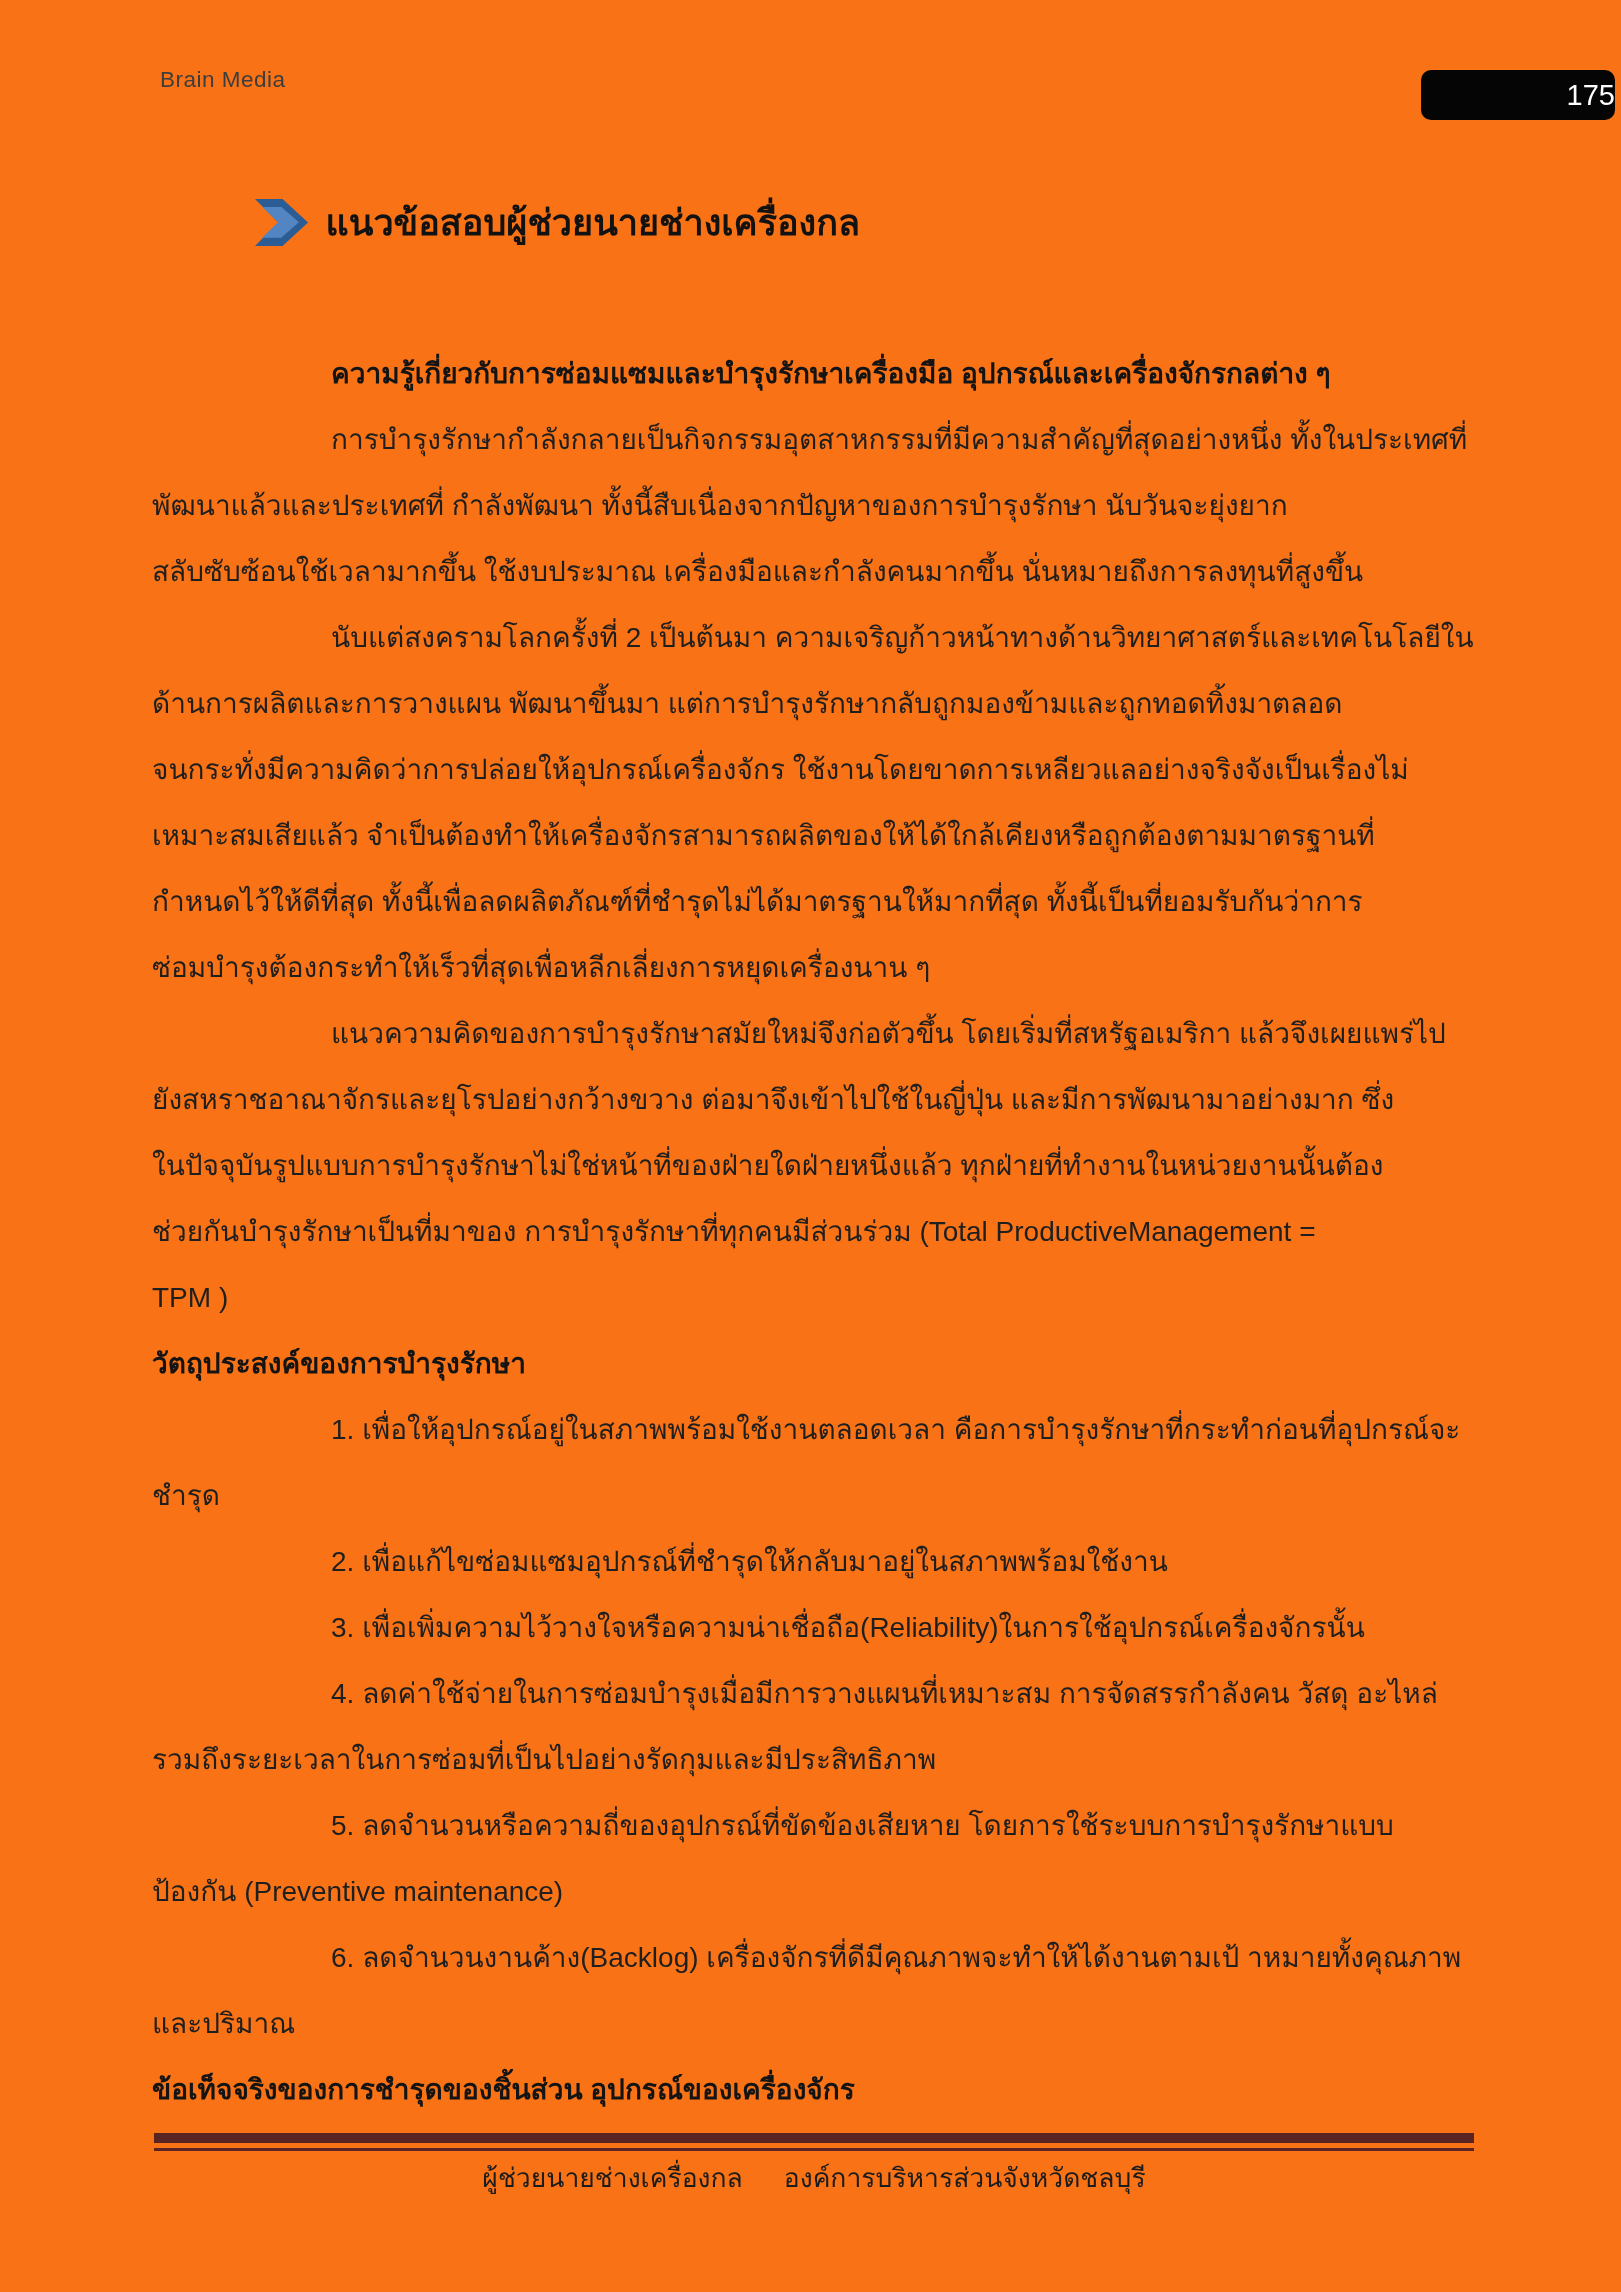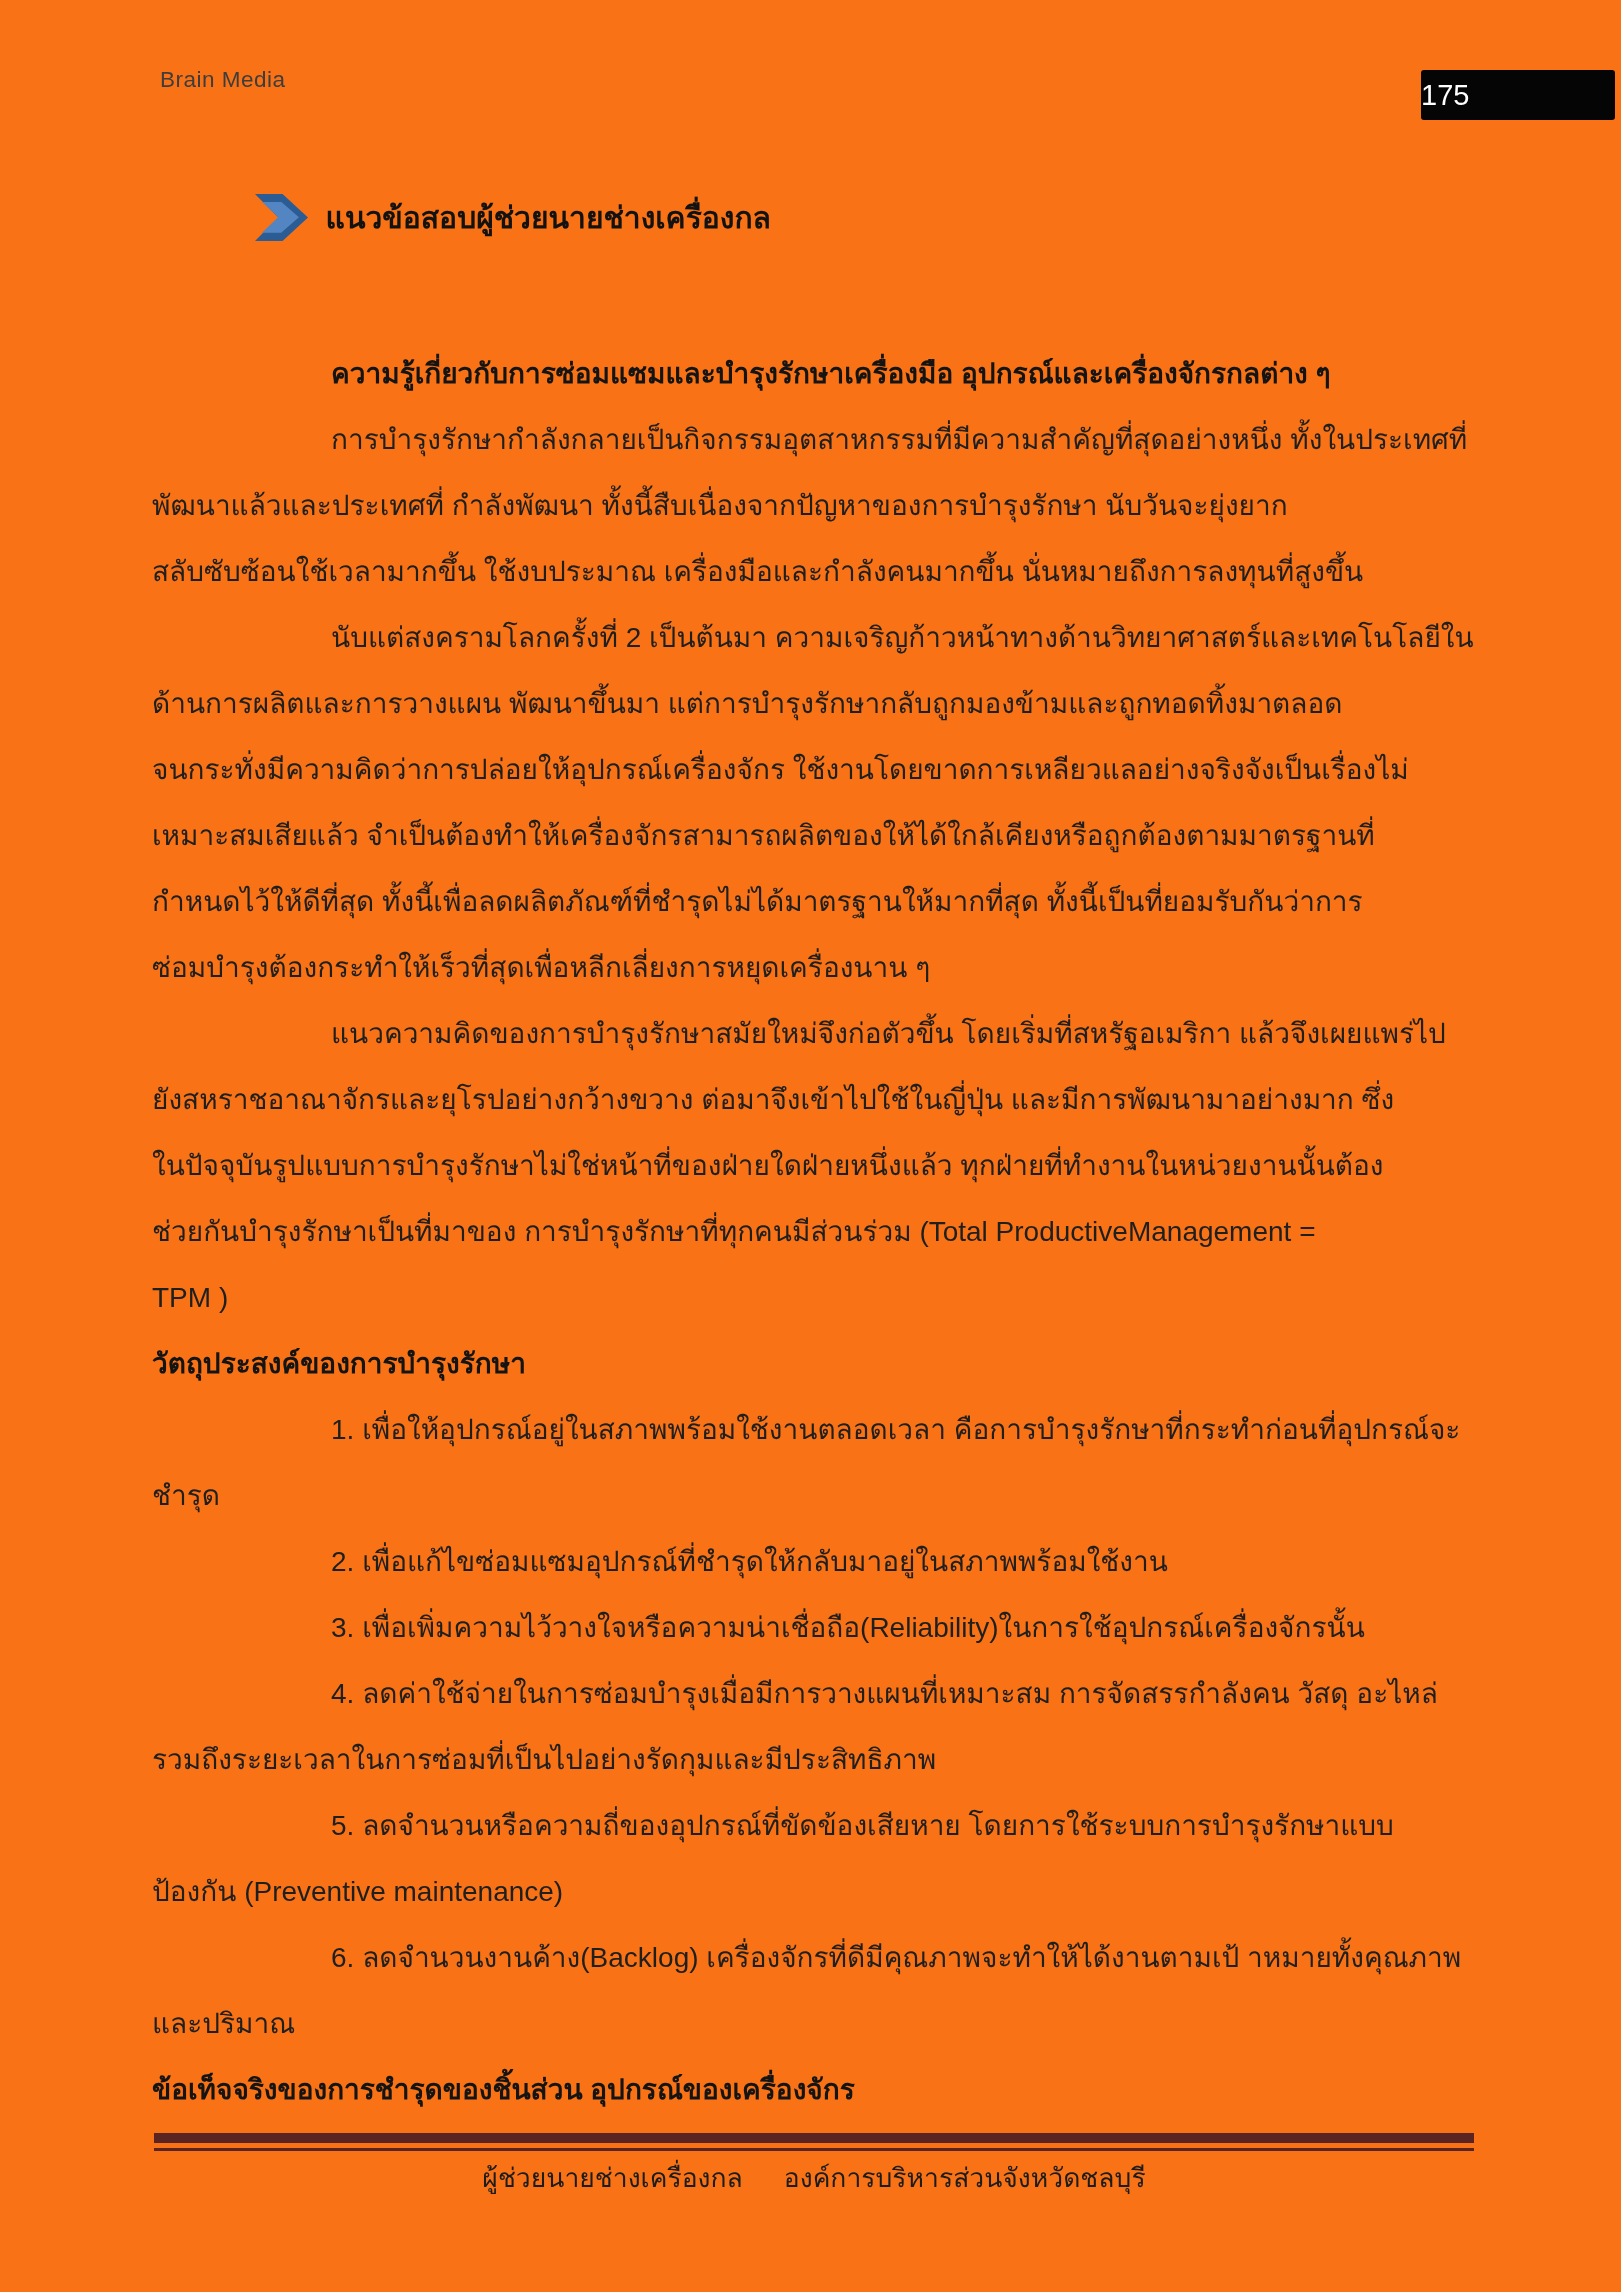--- a/index.html
+++ b/index.html
@@ -12,40 +12,40 @@
     color:#1f1f1f;
     overflow:hidden;
   }
   .brand {
     position:absolute; left:160px; top:67px;
     font-size:22.5px; color:#3d3d3d; letter-spacing:0.5px;
   }
   .page-badge {
     position:absolute; left:1421px; top:70px;
     width:194px; height:50px;
-    background:#050505; border-radius:3px;
+    background:#050505; border-radius:10px;
     color:#ffffff; font-size:29px;
-    display:flex; align-items:center; justify-content:flex-start;
+    display:flex; align-items:center; justify-content:flex-end;
   }
   .heading {
     position:absolute; left:255px; top:194px;
     display:flex; align-items:center; gap:17.6px;
   }
   .arrow-icon { position:relative; width:53px; height:47px; flex:0 0 auto; }
   .arrow-icon .chev-outer {
     position:absolute; left:0; top:0; width:100%; height:100%;
     background:#2c5c94;
     clip-path:polygon(0% 0%, 52% 0%, 100% 50%, 52% 100%, 0% 100%, 44% 50%);
   }
   .arrow-icon .chev-inner {
     position:absolute; left:6.9px; top:7.8px; width:37px; height:31px;
     background:#5285c2;
     clip-path:polygon(0% 0%, 52% 0%, 100% 50%, 52% 100%, 0% 100%, 44% 50%);
   }
-  .heading-title { font-size:30px; font-weight:bold; color:#121212; }
+  .heading-title { font-size:36px; font-weight:bold; color:#121212; }
   .content {
     position:absolute; left:152px; top:341px; width:1323px;
   }
   .line {
     height:66px; line-height:66px;
     font-size:28px; white-space:nowrap;
   }
   .indent { padding-left:179px; }
   .bold { font-weight:bold; color:#141414; }
   .footer-bar {

